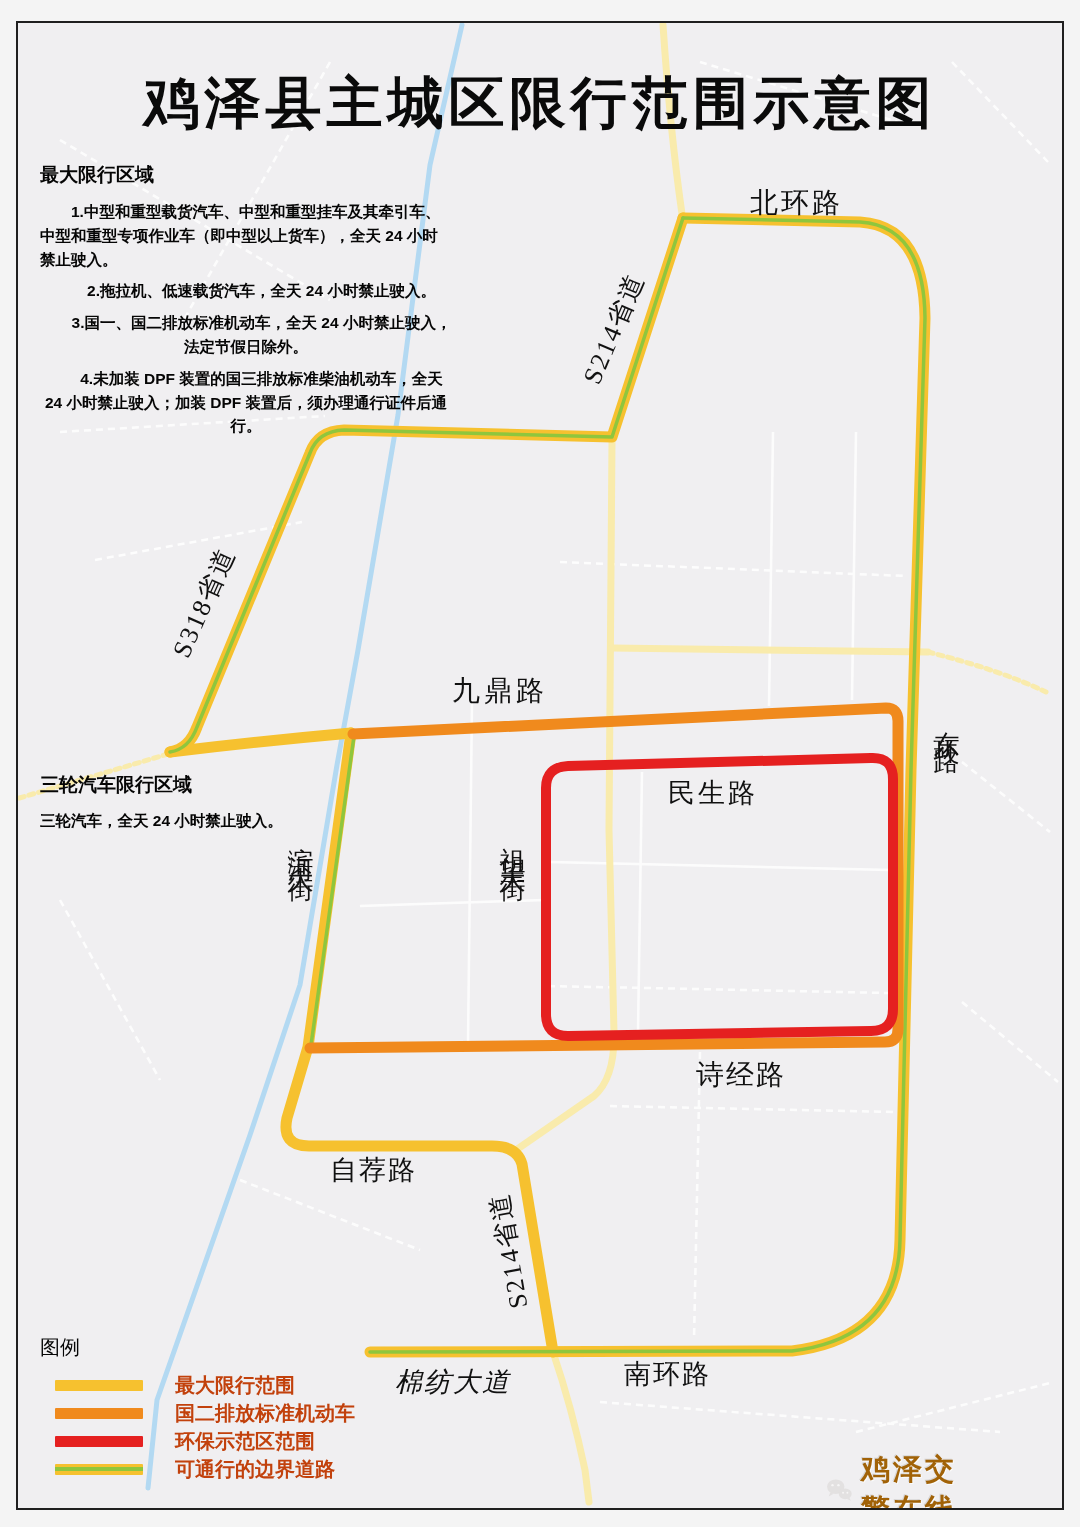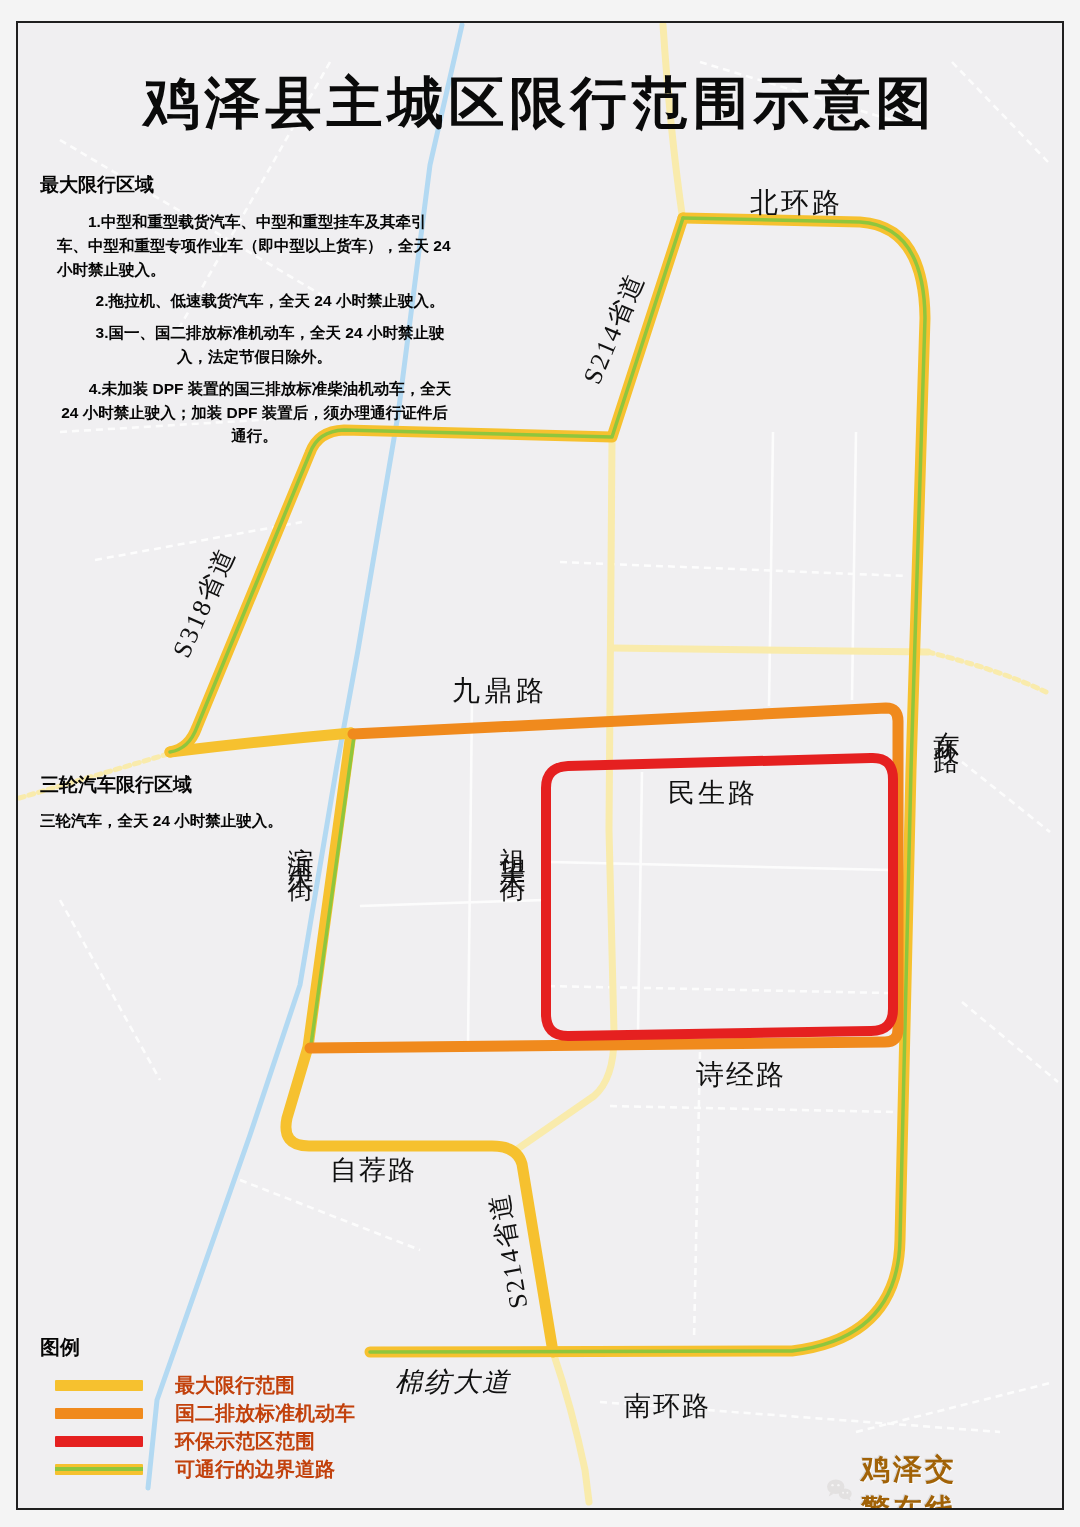--- a/index.html
+++ b/index.html
@@ -8,30 +8,30 @@
   .map-area{position:absolute;left:16px;top:21px;width:1044px;height:1485px;
         border:2px solid #1f1f1f;background:#f0eff1;overflow:hidden;}
   .canvas{position:absolute;left:-18px;top:-23px;width:965px;height:1527px;}
   svg.roadmap{position:absolute;left:0;top:0;}
   .title{position:absolute;left:0;top:66px;width:1080px;text-align:center;
         font-family:"Liberation Serif","DejaVu Serif",serif;font-weight:700;
         font-size:56px;letter-spacing:5px;color:#0a0a0a;margin:0;}
   .info{position:absolute;color:#050505;}
   .info-h{font-size:19px;font-weight:700;margin:0 0 12px 0;}
   .info p{margin:0;font-size:15.5px;font-weight:600;text-indent:2em;}
-  .info-a p{line-height:23.8px;margin-left:17px;}
+  .info-a p{line-height:23.8px;}
   .info-a p + p{margin-top:8px;text-align:center;}
   .info-b p{line-height:22px;text-indent:0;}
   .info-c p{line-height:21.7px;}
   .rl{position:absolute;font-family:"Liberation Serif","DejaVu Serif",serif;
       color:#111;white-space:nowrap;}
   .rl-v{writing-mode:vertical-rl;}
   .rl-rot{width:160px;text-align:center;}
   .legend{position:absolute;left:40px;top:1334px;}
-  .legend-title{font-size:20px;font-weight:700;color:#050505;margin-bottom:10px;}
+  .legend-title{font-size:20px;font-weight:400;color:#050505;margin-bottom:10px;}
   .legend-row{display:flex;align-items:center;height:28px;padding-left:15px;}
   .sw{width:88px;height:11px;margin-right:32px;border-radius:1px;
       display:flex;align-items:center;flex:none;}
   .sw-core{width:100%;height:3.5px;}
   .legend-label{font-size:20px;font-weight:600;color:#c2410c;line-height:1;}
   .watermark{position:absolute;left:826px;top:1450px;display:flex;align-items:center;
       gap:8px;color:#a16207;}
   .wm-text{font-size:29px;font-weight:600;letter-spacing:3px;
       text-shadow:1px 1px 0 #fbfbfb, -1px -1px 0 #d8d6d6;}
 </style>
@@ -93,21 +93,21 @@
           <path d="M 354,736 L 311,1045" stroke="#8FC63D"></path>
         </g>
 
         <path d="M 353,734 L 886,708 Q 898,708 898,721 L 898,1029 Q 898,1042 885,1042 L 310,1048" fill="none" stroke-width="11" stroke-linecap="round" stroke-linejoin="round" stroke="#F08A1D"></path>
 
         <path d="M 546,788 L 546,1014 Q 546,1036 568,1036 L 871,1031 Q 893,1031 893,1009 L 893,779 Q 893,757 871,758 L 568,766 Q 546,767 546,788" fill="none" stroke-width="10" stroke-linecap="round" stroke-linejoin="round" stroke="#E52020"></path>
       </svg>
 
       <h1 class="title">鸡泽县主城区限行范围示意图</h1>
 
-      <div class="info info-a" style="left:40px;top:172px;width:412px;">
+      <div class="info info-a" style="left:40px;top:162px;width:412px;">
         <div class="info-h">最大限行区域</div>
         <p>1.中型和重型载货汽车、中型和重型挂车及其牵引车、中型和重型专项作业车（即中型以上货车），全天 24 小时禁止驶入。</p>
         <p>2.拖拉机、低速载货汽车，全天 24 小时禁止驶入。</p>
         <p>3.国一、国二排放标准机动车，全天 24 小时禁止驶入，法定节假日除外。</p>
         <p>4.未加装 DPF 装置的国三排放标准柴油机动车，全天 24 小时禁止驶入；加装 DPF 装置后，须办理通行证件后通行。</p>
       </div>
 
       <div class="info info-b" style="left:40px;top:772px;width:300px;">
         <div class="info-h">三轮汽车限行区域</div>
         <p>三轮汽车，全天 24 小时禁止驶入。</p>
@@ -119,21 +119,21 @@
       <div class="rl rl-rot" style="left:124px;top:585px;font-size:26px;letter-spacing:2px;transform:rotate(-66deg);">S318省道</div>
       <div class="rl" style="left:452px;top:672px;font-size:28px;letter-spacing:4px;">九鼎路</div>
       <div class="rl rl-v" style="left:929px;top:710px;font-size:26px;letter-spacing:9px;">东环路</div>
       <div class="rl" style="left:668px;top:775px;font-size:27px;letter-spacing:3px;">民生路</div>
       <div class="rl rl-v" style="left:495px;top:826px;font-size:26px;letter-spacing:10px;">祖望大街</div>
       <div class="rl rl-v" style="left:283px;top:826px;font-size:26px;letter-spacing:10px;">滨河大街</div>
       <div class="rl" style="left:696px;top:1056px;font-size:28px;letter-spacing:2px;">诗经路</div>
       <div class="rl" style="left:330px;top:1152px;font-size:27px;letter-spacing:2px;">自荐路</div>
       <div class="rl rl-rot" style="left:429px;top:1233px;font-size:26px;letter-spacing:2px;transform:rotate(-100deg);">S214省道</div>
       <div class="rl" style="left:395px;top:1364px;font-size:27px;letter-spacing:2px;font-style:italic;">棉纺大道</div>
-      <div class="rl" style="left:624px;top:1388px;font-size:27px;letter-spacing:2px;">南环路</div>
+      <div class="rl" style="left:624px;top:1356px;font-size:27px;letter-spacing:2px;">南环路</div>
 
       <div class="legend">
         <div class="legend-title">图例</div>
         <div class="legend-row">
           <div class="sw" style="background: rgb(246, 193, 47);"></div>
           <div class="legend-label">最大限行范围</div>
         </div>
         <div class="legend-row">
           <div class="sw" style="background: rgb(240, 138, 29);"></div>
           <div class="legend-label">国二排放标准机动车</div>

